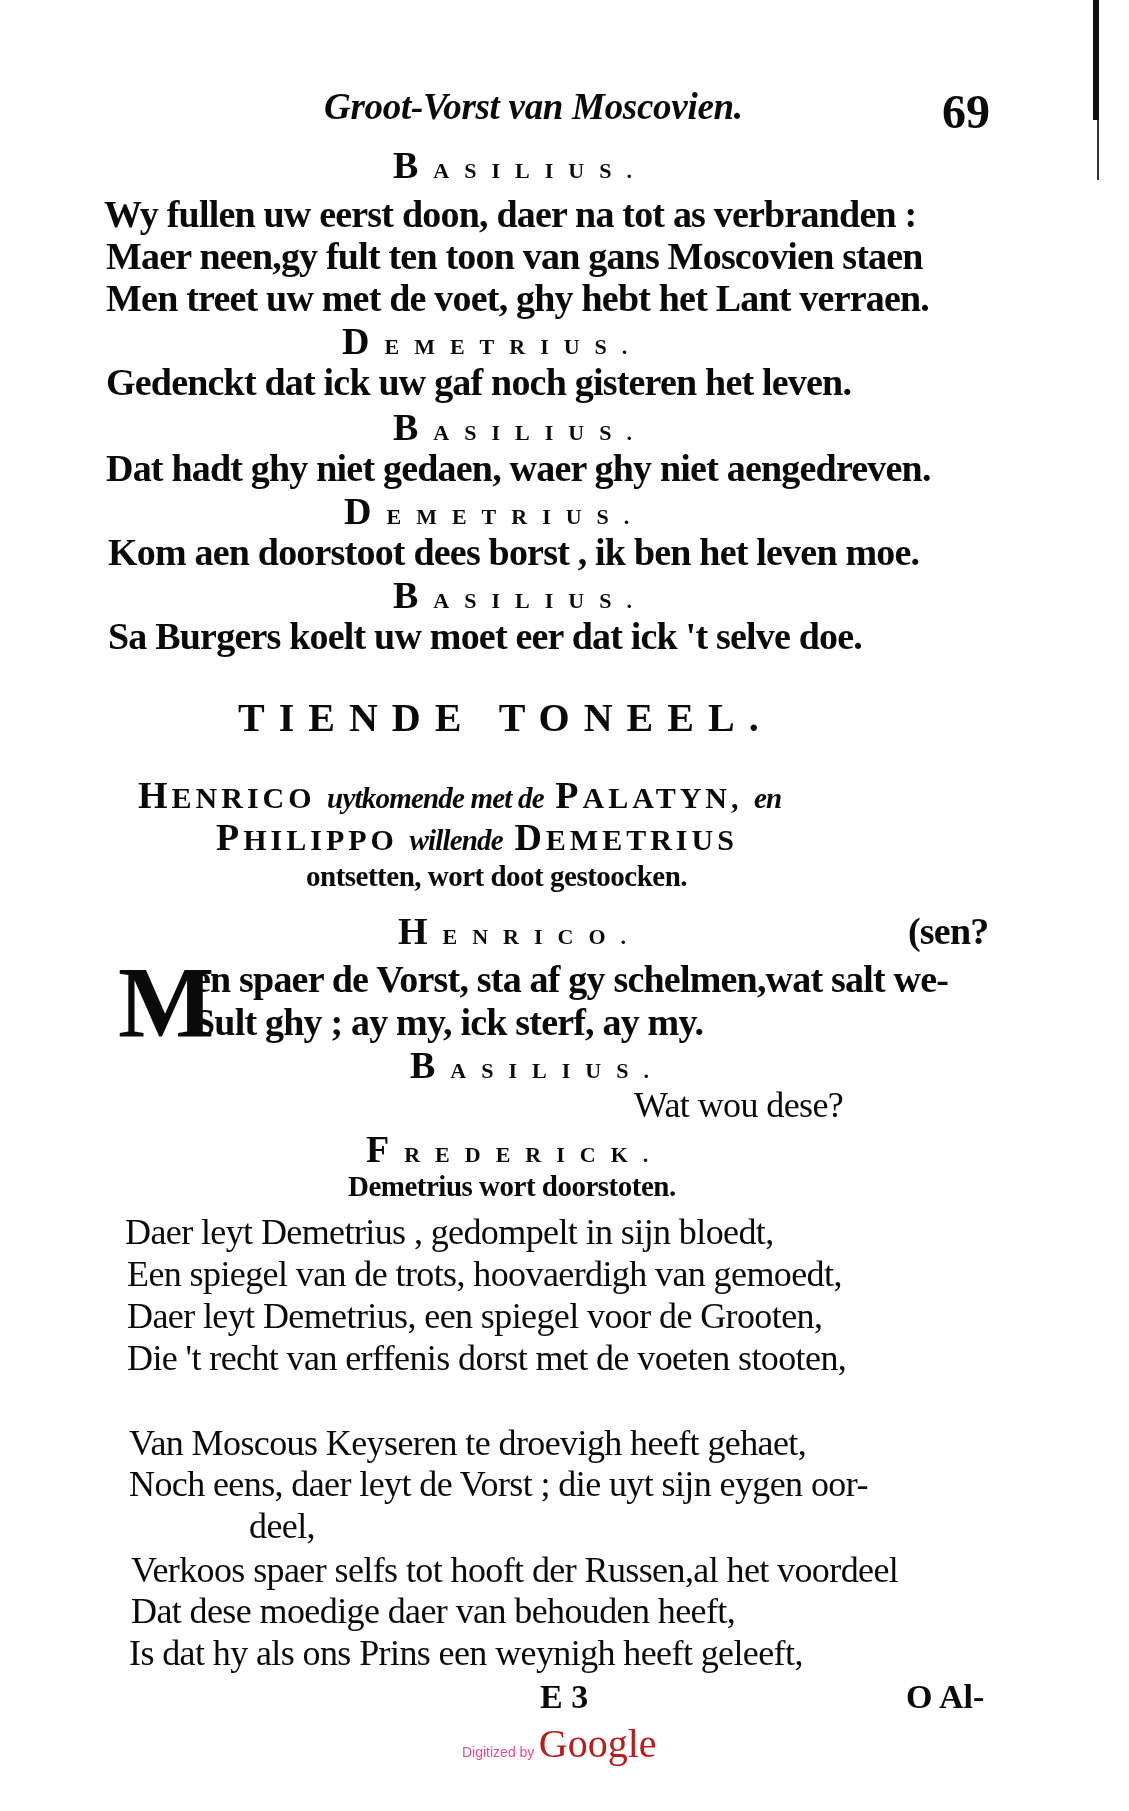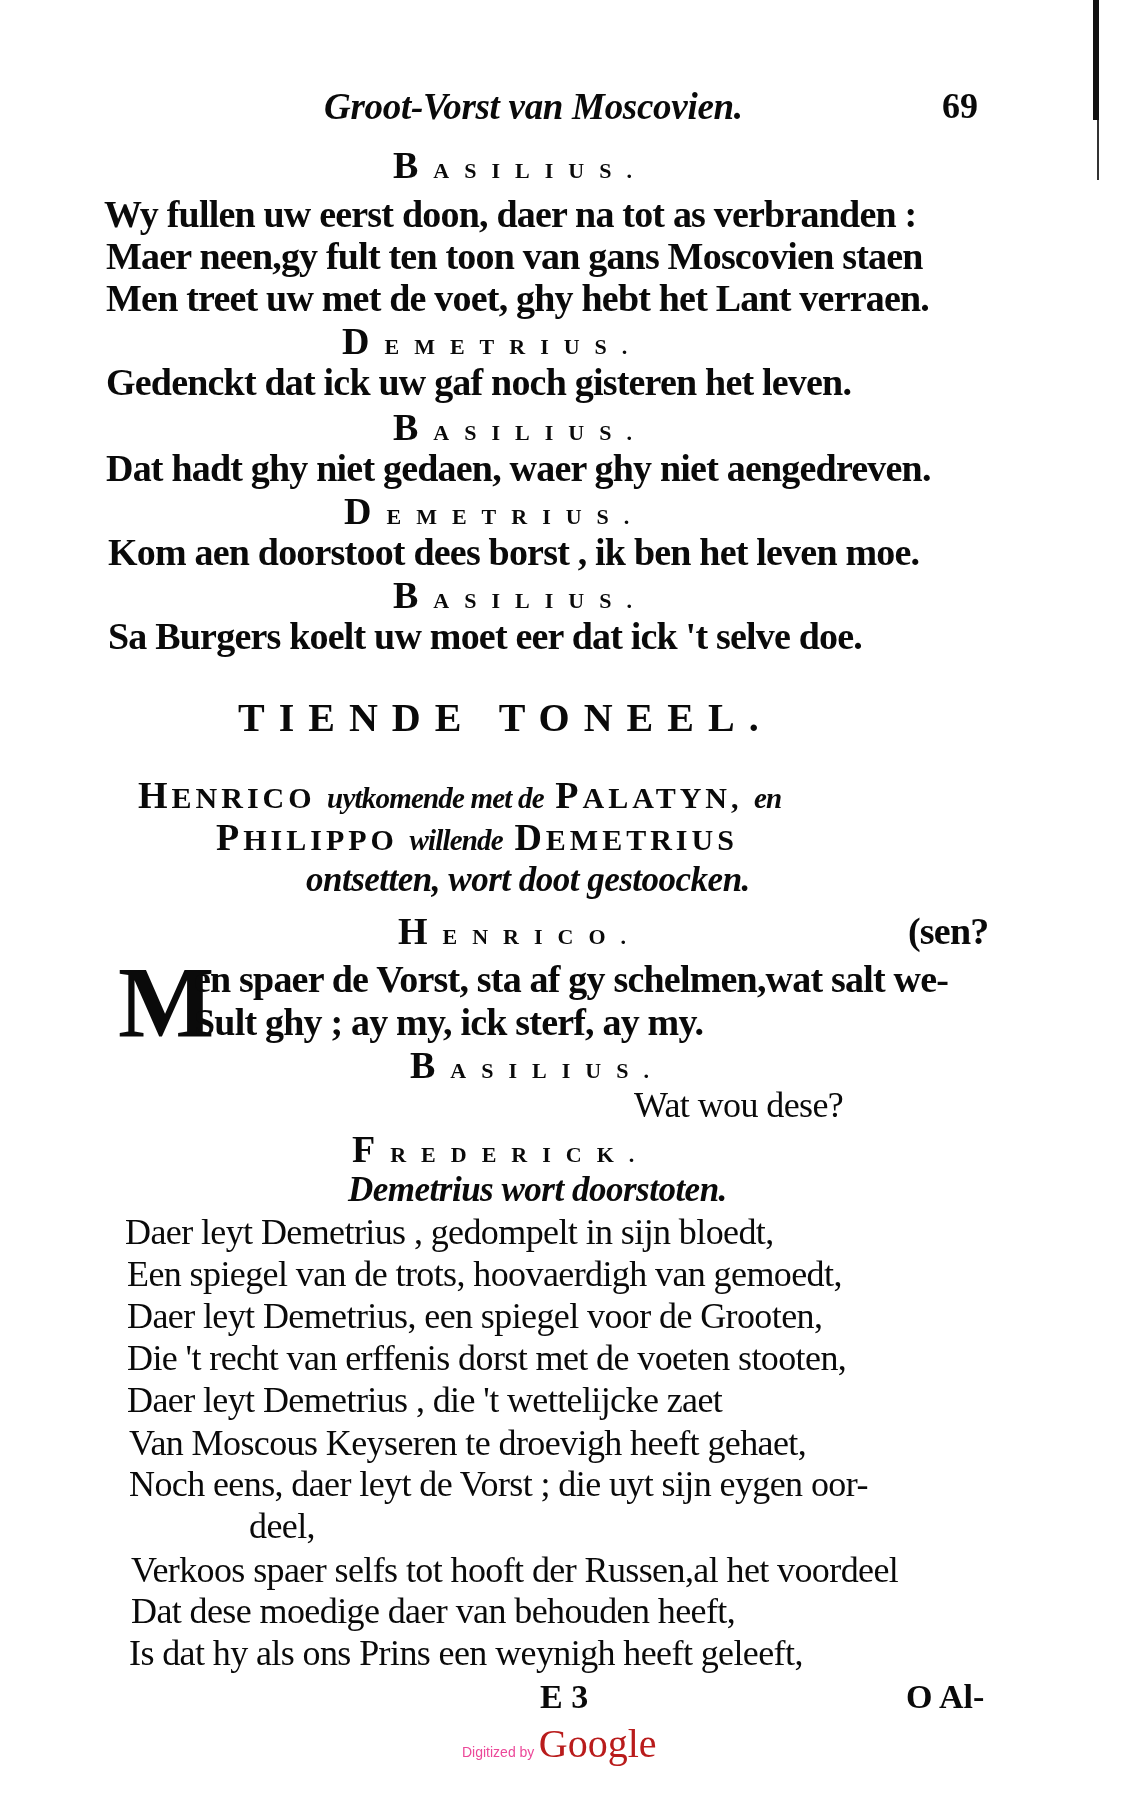--- a/index.html
+++ b/index.html
@@ -9,26 +9,26 @@
     font-family:"DejaVu Serif", "Liberation Serif", serif;
   }
   .page { position:absolute; left:0; top:0; width:1129px; height:1811px; }
   .ln { position:absolute; white-space:nowrap; line-height:1; }
   .verse { font-family:"Liberation Serif", serif; font-size:38px; letter-spacing:-0.8px; font-weight:bold; transform-origin:left center; }
   .verse2 { font-family:"Liberation Serif", serif; font-size:36px; letter-spacing:-0.6px; transform-origin:left center; }
   .speaker { font-family:"Liberation Serif", serif; font-weight:bold; font-size:31px; letter-spacing:15px; text-transform:uppercase; }
   .speaker .cap { font-size:38px; }
   .speaker .sm { font-size:22px; }
   .running-head { font-family:"Liberation Serif", serif; font-style:italic; font-weight:bold; font-size:37px; letter-spacing:-0.3px; }
-  .folio { font-family:"Liberation Serif", serif; font-weight:bold; font-size:36px; }
+  .folio { font-family:"Liberation Serif", serif; font-weight:bold; font-size:48px; }
   .scene { font-family:"Liberation Serif", serif; font-weight:bold; font-size:40px; letter-spacing:14px; }
   .stage { font-family:"Liberation Serif", serif; font-weight:bold; font-size:30px; letter-spacing:4px; }
   .stage .cap { font-size:38px; }
   .stage i { font-size:29px; letter-spacing:-0.8px; font-style:italic; }
-  .ital { font-family:"Liberation Serif", serif; font-style:italic; font-weight:bold; font-size:35px; letter-spacing:-0.5px; }
+  .ital { font-family:"Liberation Serif", serif; font-weight:bold; font-size:29px; letter-spacing:-0.5px; }
   .dropcap { font-family:"Liberation Serif", serif; font-weight:bold; font-size:102px; line-height:1; }
   .sig { font-family:"Liberation Serif", serif; font-weight:bold; font-size:34px; }
   .google { position:absolute; color:#9a9a9a; font-family:"Liberation Sans", sans-serif; }
   .google .dig { font-size:14px; color:#ec4899; }
   .google .g { font-family:"Liberation Serif", serif; font-size:40px; color:#b91c1c; }
   .edge-bar { position:absolute; left:1093px; top:0; width:6px; height:120px; background:#111; }
   .edge-bar2 { position:absolute; left:1097px; top:120px; width:2px; height:60px; background:#333; }
 </style>
 </head>
 <body>
@@ -69,28 +69,27 @@
   </div>
   <div class="ln ital" style="left:306px; top:862px;">ontsetten, wort doot gestoocken.</div>
 
   <div class="ln speaker" style="left:398px; top:912px;"><span class="cap">H</span><span class="sm">enrico.</span></div>
   <div class="ln verse" style="left:908px; top:912px;">(sen?</div>
   <div class="ln dropcap" style="left:118px; top:952px;">M</div>
   <div class="ln verse" style="left:194px; top:960px;">en spaer de Vorst, sta af gy schelmen,wat salt we-</div>
   <div class="ln verse" style="left:194px; top:1003px;">Sult ghy ; ay my, ick sterf, ay my.</div>
   <div class="ln speaker" style="left:410px; top:1046px;"><span class="cap">B</span><span class="sm">asilius.</span></div>
   <div class="ln verse2" style="left:634px; top:1087px;">Wat wou dese?</div>
-  <div class="ln speaker" style="left:352px; top:1130px;"><span class="cap">F</span><span class="sm">rederick.</span></div>
+  <div class="ln speaker" style="left:366px; top:1130px;"><span class="cap">F</span><span class="sm">rederick.</span></div>
   <div class="ln ital" style="left:348px; top:1172px;">Demetrius wort doorstoten.</div>
 
   <div class="ln verse2" style="left:125px; top:1214px;">Daer leyt Demetrius , gedompelt in sijn bloedt,</div>
   <div class="ln verse2" style="left:127px; top:1256px;">Een spiegel van de trots, hoovaerdigh  van gemoedt,</div>
   <div class="ln verse2" style="left:127px; top:1298px;">Daer leyt Demetrius, een spiegel voor de Grooten,</div>
   <div class="ln verse2" style="left:127px; top:1340px;">Die 't recht van erffenis dorst met de voeten stooten,</div>
-  <div class="ln verse2" style="left:127px; top:1382px;">Daer leyt Demetrius , die 't wettelijcke zaet</div>
   <div class="ln verse2" style="left:129px; top:1425px;">Van Moscous Keyseren te droevigh heeft gehaet,</div>
   <div class="ln verse2" style="left:129px; top:1466px;">Noch eens, daer leyt de Vorst ; die uyt sijn eygen oor-</div>
   <div class="ln verse2" style="left:249px; top:1508px;">deel,</div>
   <div class="ln verse2" style="left:131px; top:1552px;">Verkoos spaer selfs tot hooft der Russen,al het voordeel</div>
   <div class="ln verse2" style="left:131px; top:1593px;">Dat dese moedige daer van behouden heeft,</div>
   <div class="ln verse2" style="left:129px; top:1635px;">Is dat hy als ons Prins een weynigh heeft geleeft,</div>
 
   <div class="ln sig" style="left:540px; top:1680px;">E 3</div>
   <div class="ln sig" style="left:906px; top:1680px;">O Al-</div>
 

